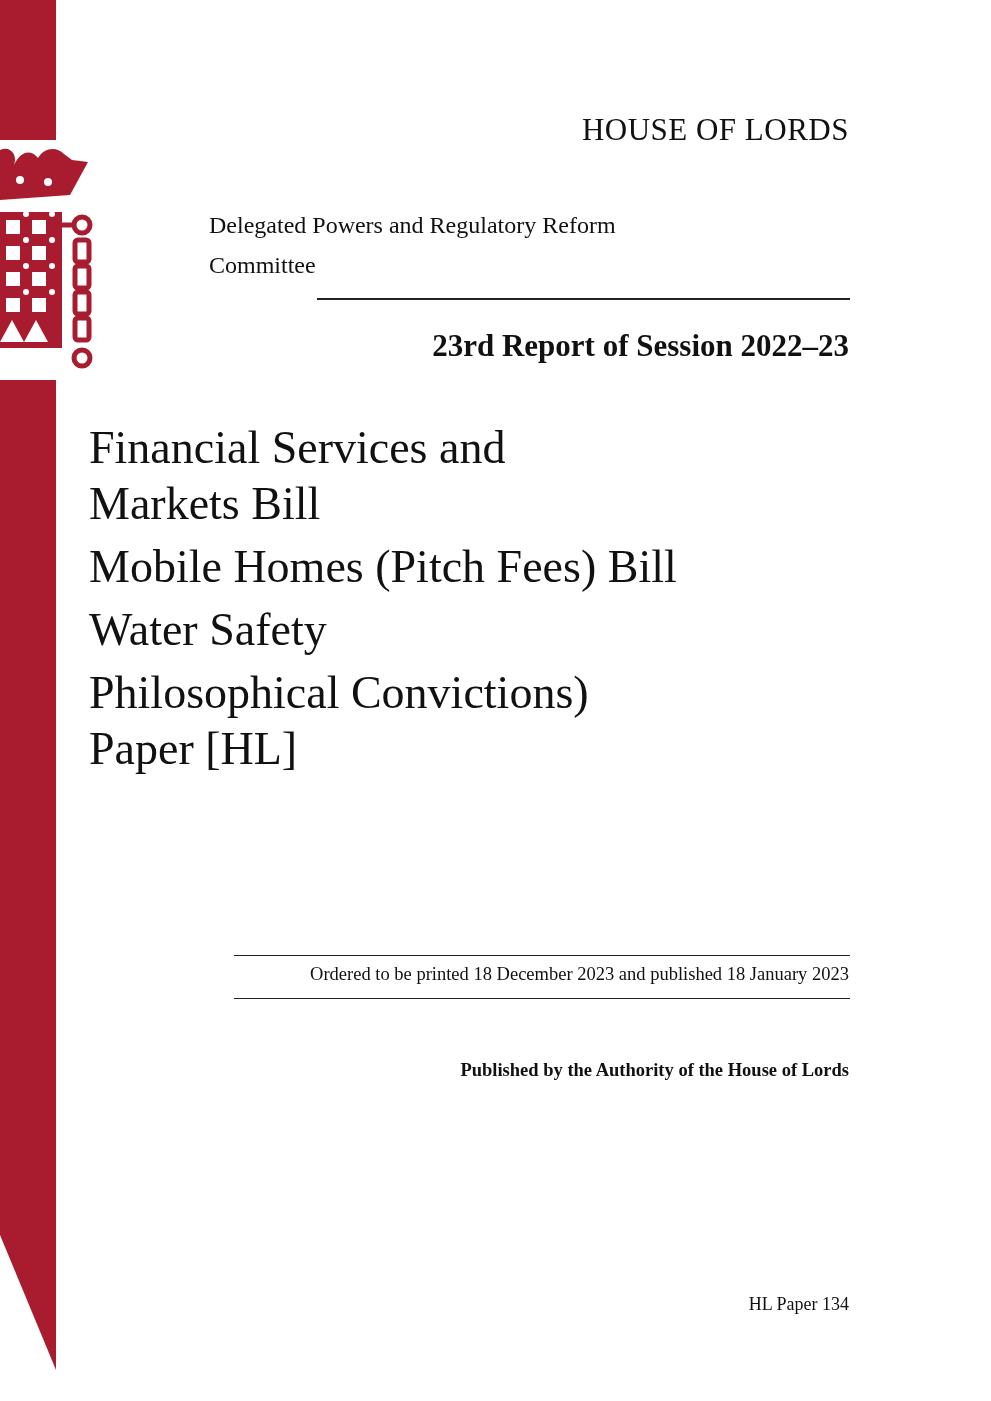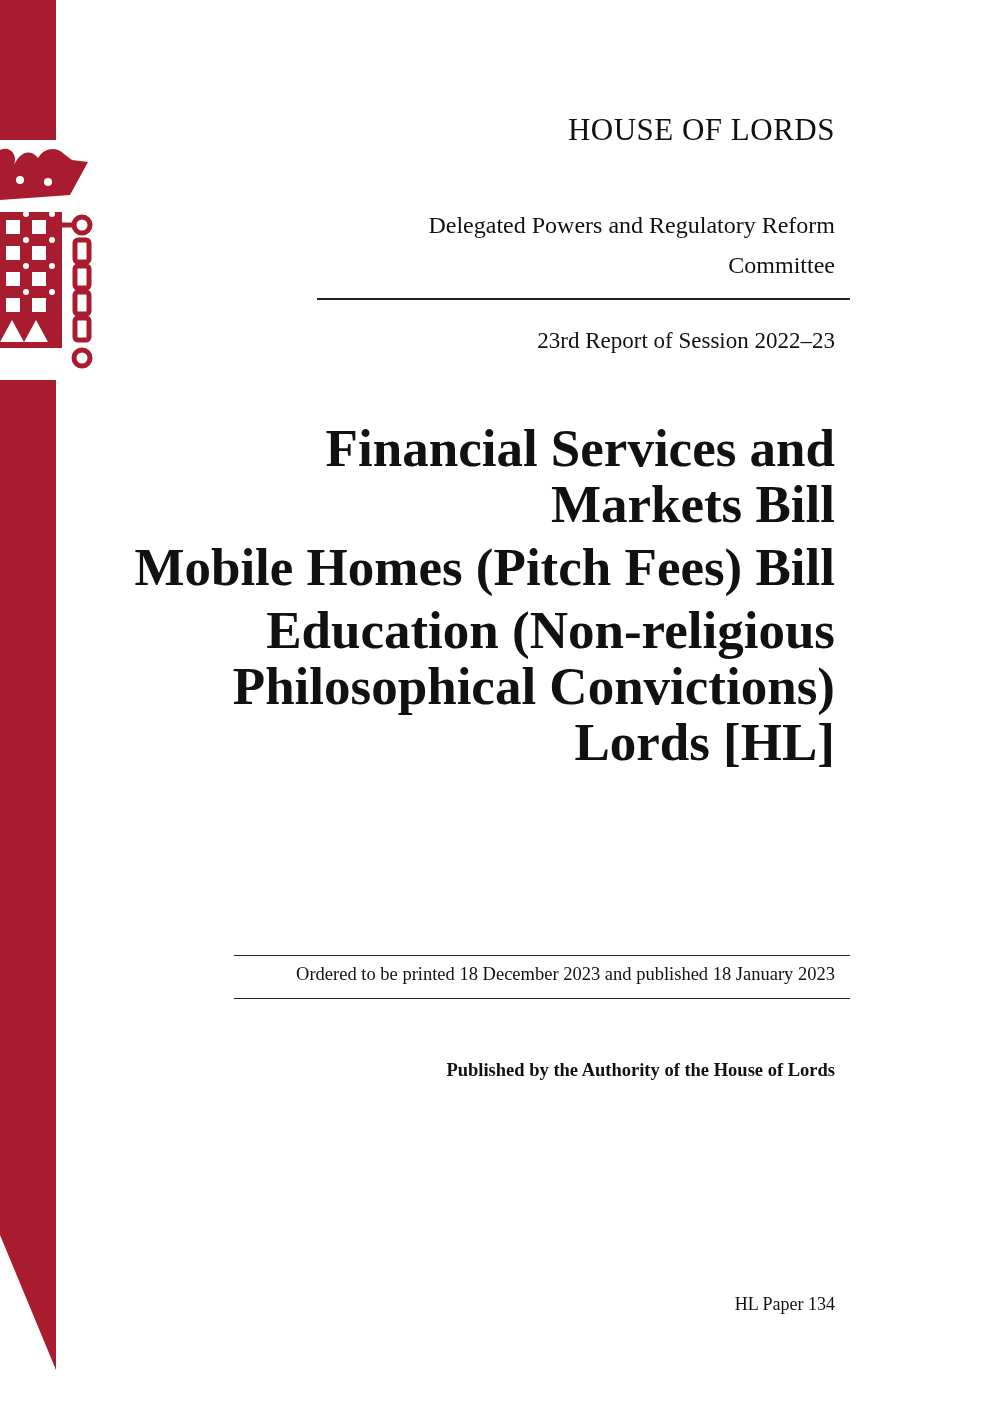--- a/index.html
+++ b/index.html
@@ -1,26 +1,26 @@
 <!DOCTYPE html>
 <html><head>
 <meta charset="utf-8">
 <style>
   html, body { margin: 0; padding: 0; background: #ffffff; }
   body { width: 991px; height: 1401px; position: relative; overflow: hidden; font-family: "Liberation Serif", "DejaVu Serif", serif; color: #111; }
   .band { position: absolute; left: 0; top: 0; width: 56px; height: 1401px; }
   .band svg { display: block; }
   .logo { position: absolute; left: 0; top: 140px; width: 100px; height: 240px; }
-  .right { position: absolute; right: 156px; text-align: right; }
+  .right { position: absolute; right: 142px; }
   .house { top: 112px; font-size: 31px; letter-spacing: 0.5px; }
   .committee { top: 205px; font-size: 24px; line-height: 40px; width: 640px; }
   .rule1 { position: absolute; left: 317px; top: 298px; width: 533px; height: 2px; background: #222; }
-  .session { top: 328px; font-size: 23px; }
+  .session { top: 328px; font-size: 31px; font-weight: bold; }
   .titles { top: 420px; width: 760px; }
-  .titles .t { font-weight: bold; font-size: 53px; line-height: 56px; margin-bottom: 7px; }
+  .titles .t { font-weight: normal; font-size: 46px; line-height: 56px; margin-bottom: 7px; }
   .rule2 { position: absolute; left: 234px; top: 955px; width: 616px; height: 1px; background: #222; }
   .rule3 { position: absolute; left: 234px; top: 998px; width: 616px; height: 1px; background: #222; }
   .ordered { top: 964px; font-size: 18.5px; }
   .published { top: 1060px; font-size: 18.5px; font-weight: bold; }
   .paper { top: 1294px; font-size: 18px; }
 </style>
 </head>
 <body>
 
 <div class="band">
@@ -85,25 +85,25 @@
 
 <div class="right titles">
   <div class="t">
     <div>Financial Services and</div>
     <div>Markets Bill</div>
   </div>
   <div class="t">
     <div>Mobile Homes (Pitch Fees) Bill</div>
   </div>
   <div class="t">
+    <div>Water Safety</div>
   </div>
   <div class="t">
-    <div>Education (Non-religious</div>
     <div>Philosophical Convictions)</div>
-    <div>Lords [HL]</div>
+    <div>Paper [HL]</div>
   </div>
 </div>
 
 <div class="rule2"></div>
 <div class="right ordered">Ordered to be printed 18 December 2023 and published 18 January 2023</div>
 <div class="rule3"></div>
 
 <div class="right published">Published by the Authority of the House of Lords</div>
 
 <div class="right paper">HL Paper 134</div>

